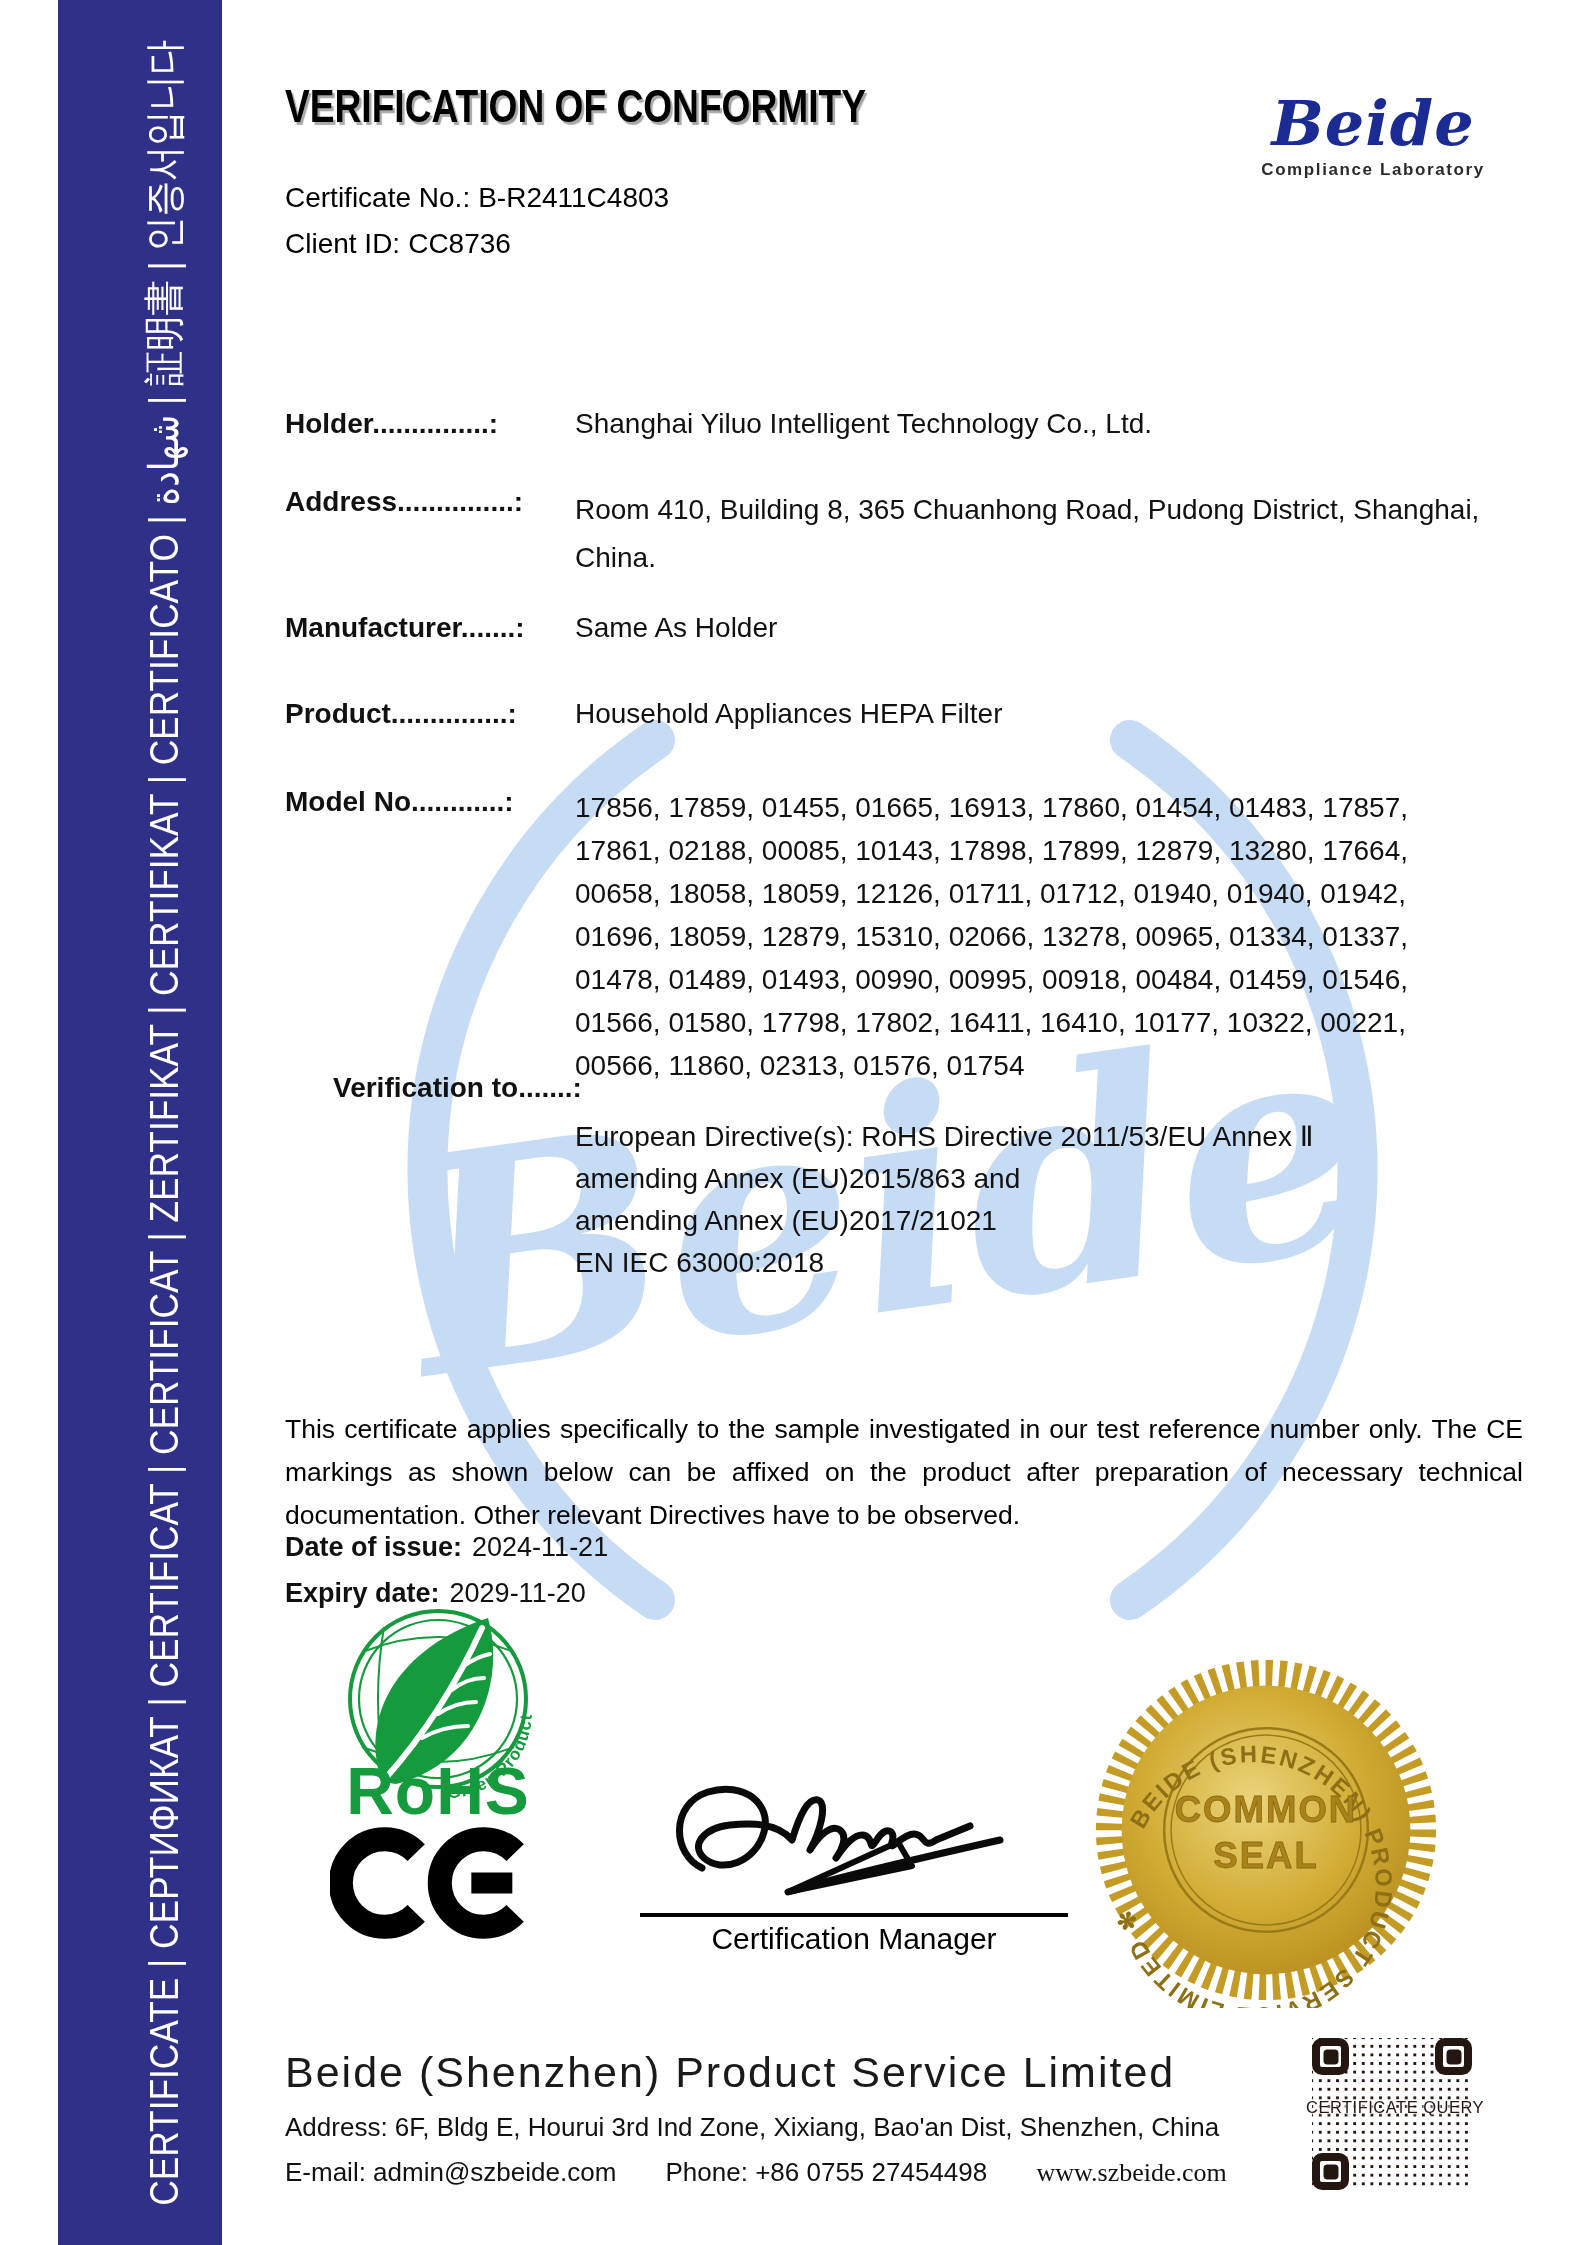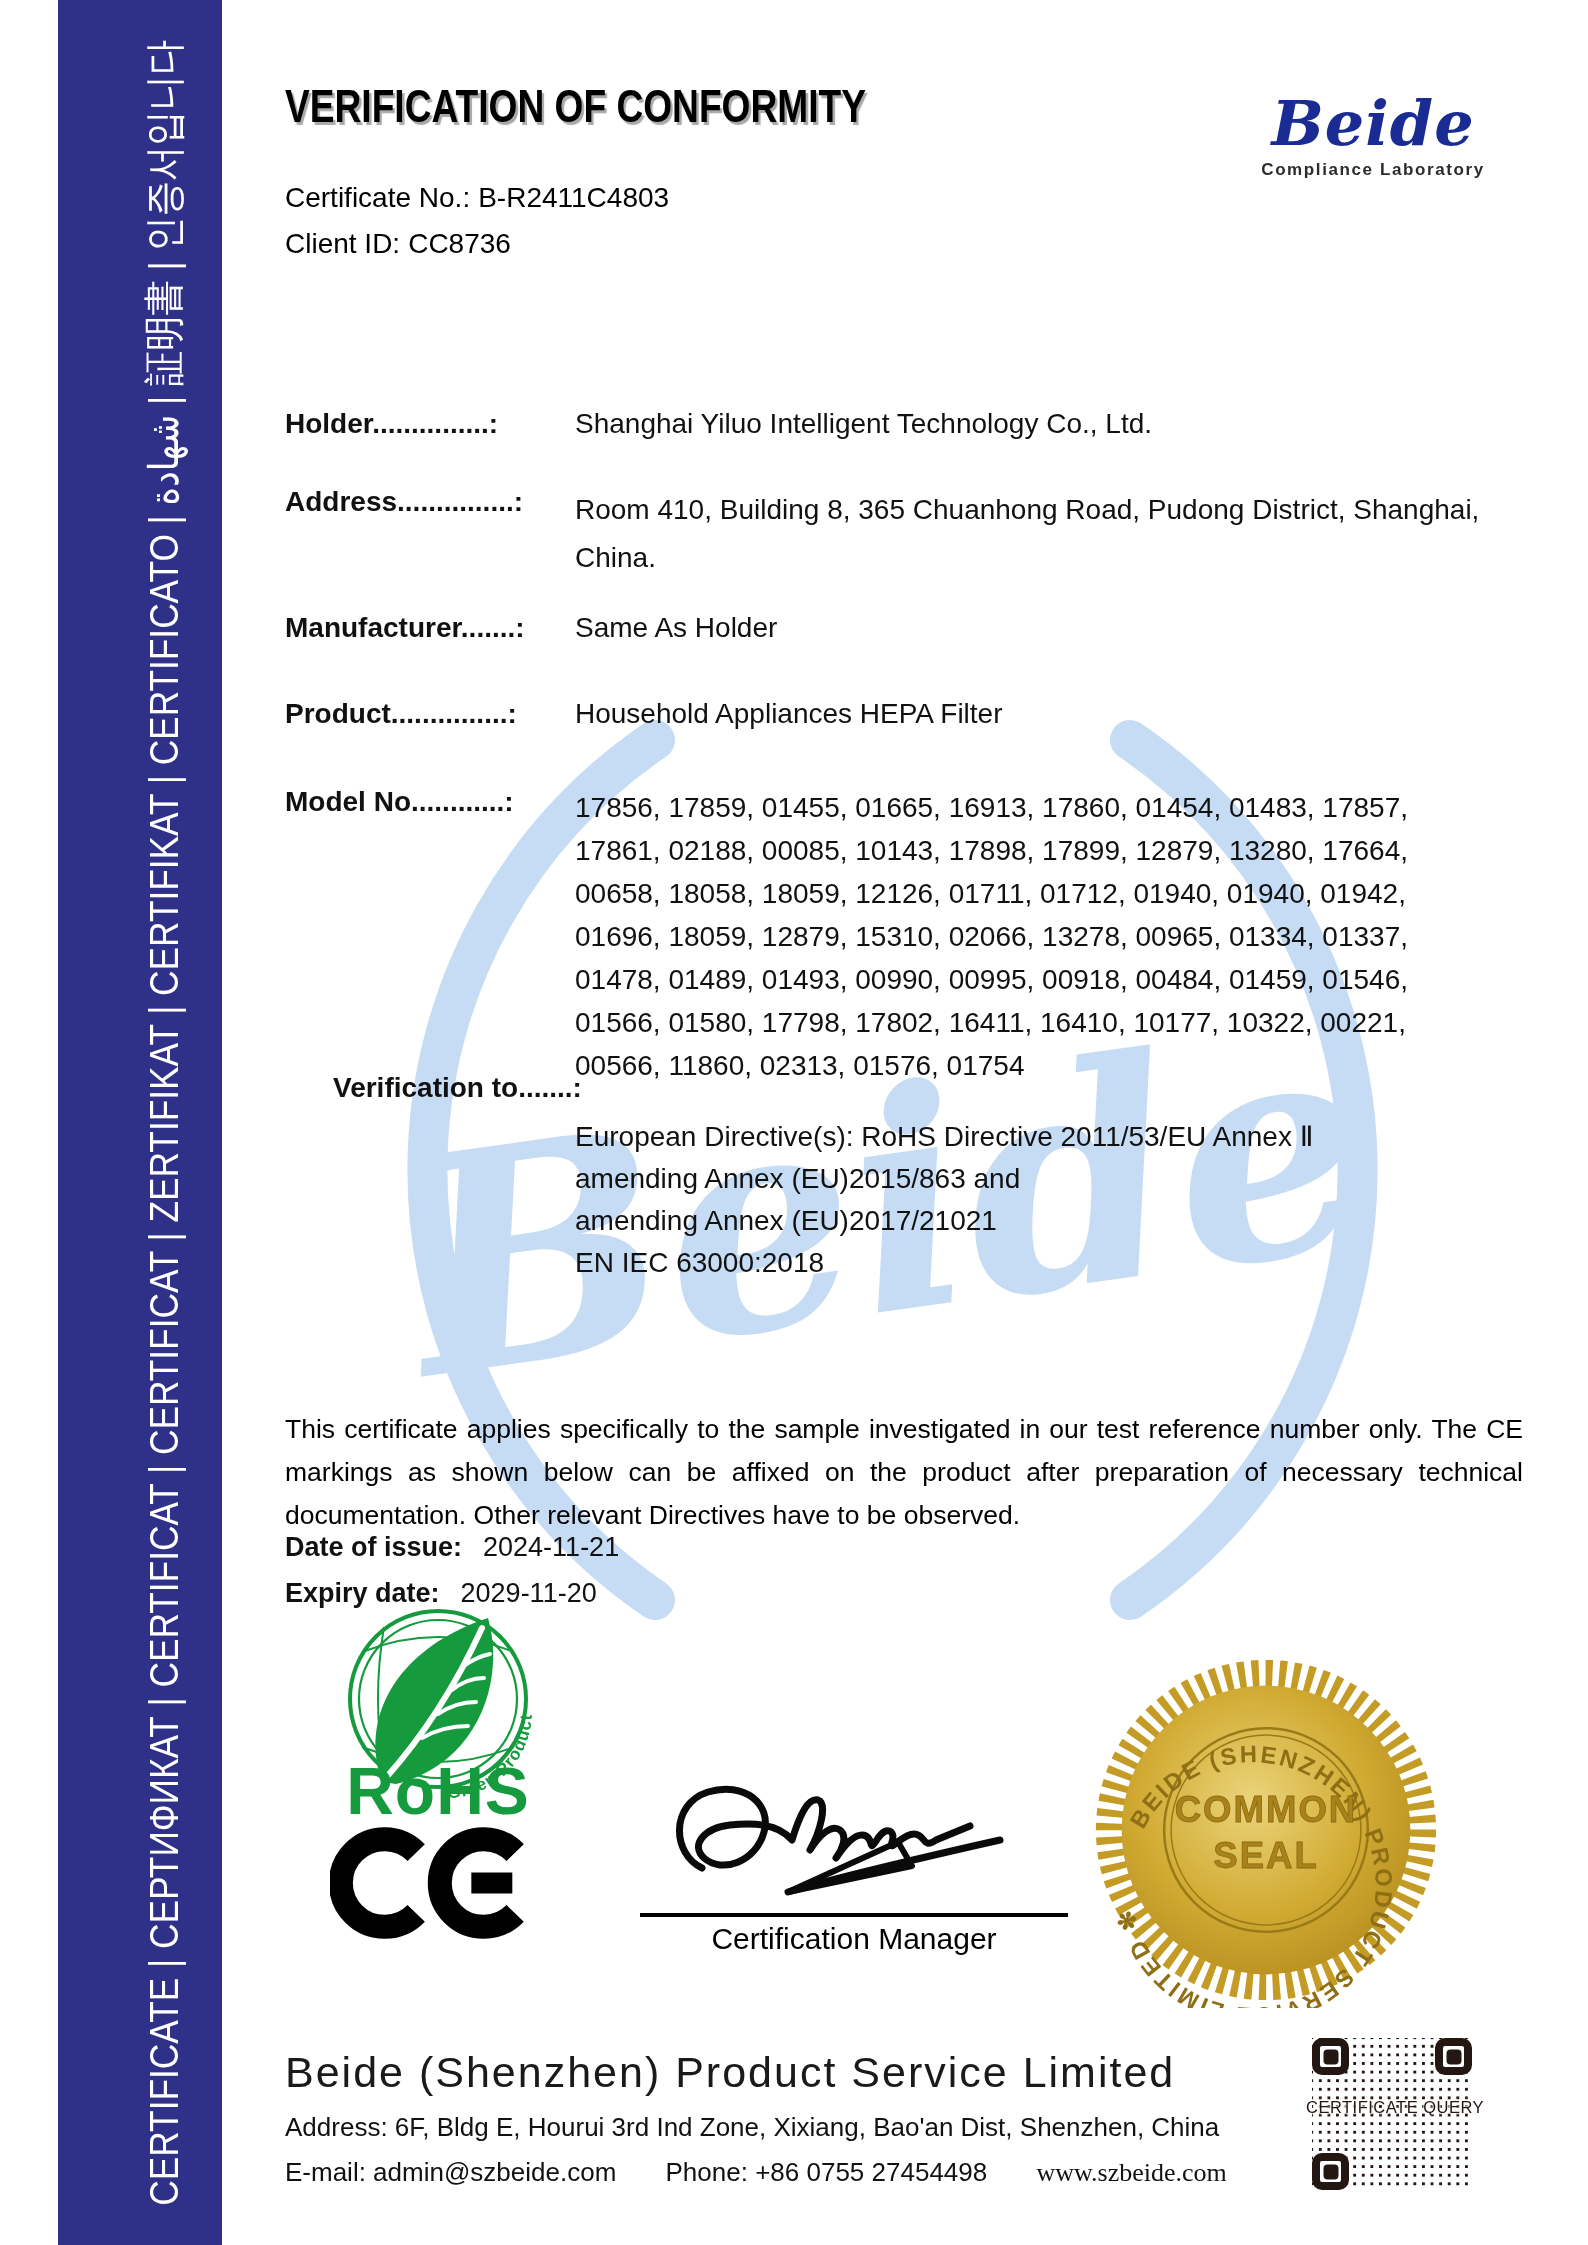--- a/index.html
+++ b/index.html
@@ -61,21 +61,21 @@
   .f-lines div { line-height:43px; }
   .addr-lines div { line-height:48px; }
   .ver-lines div { line-height:42px; }
 
   
   .body-par {
     position:absolute; left:285px; width:1238px; z-index:3;
     font-size:26.5px; line-height:43px; text-align:justify; color:#000;
   }
   .date-line { position:absolute; left:285px; z-index:3; font-size:27px; }
-  .date-line b { margin-right:21px; }
+  .date-line b { margin-right:10px; }
 
   
   .rohs-box { position:absolute; left:322px; top:1602px; z-index:3; }
   .ce-box   { position:absolute; left:330px; top:1812px; z-index:3; }
 
   
   .sig-box { position:absolute; left:640px; top:1770px; width:428px; z-index:3; }
   .sig-scribble { position:absolute; left:20px; top:0; }
   .sig-rule { position:absolute; left:0; top:143px; width:428px; border-top:4px solid #000; }
   .sig-role { position:absolute; left:0; top:152px; width:428px; text-align:center; font-size:30px; color:#000; }

